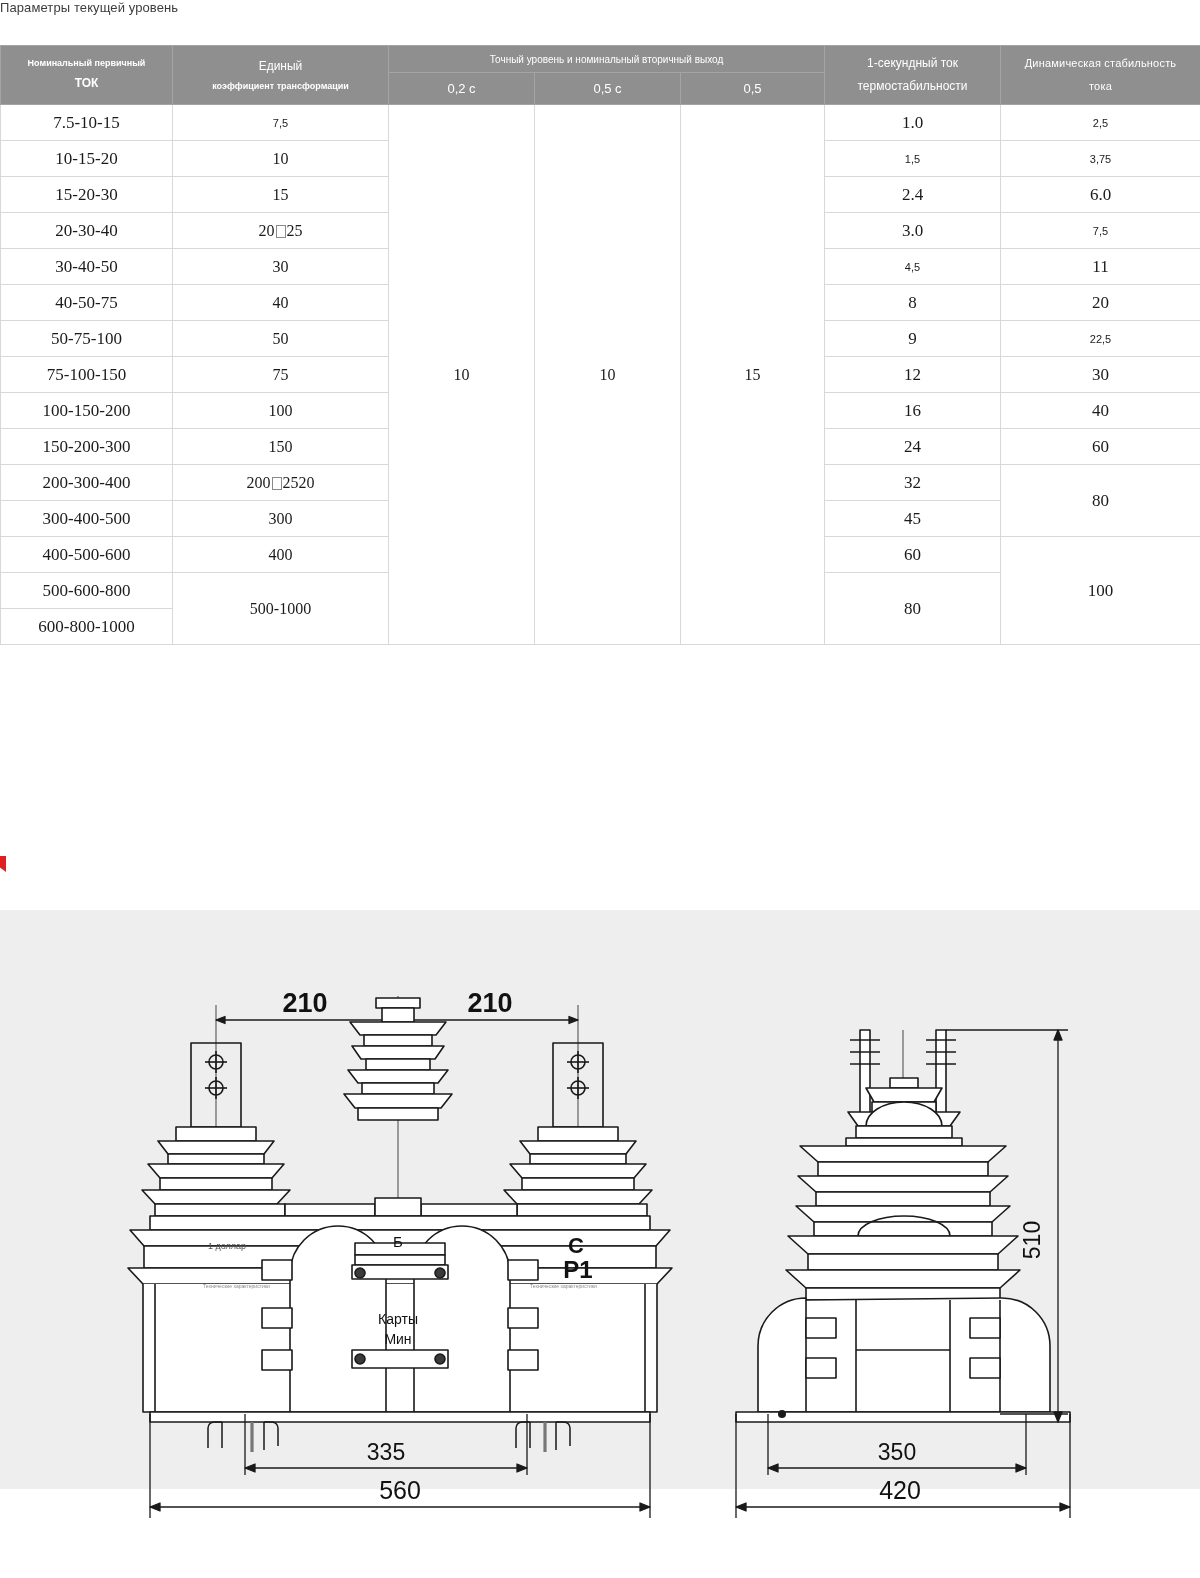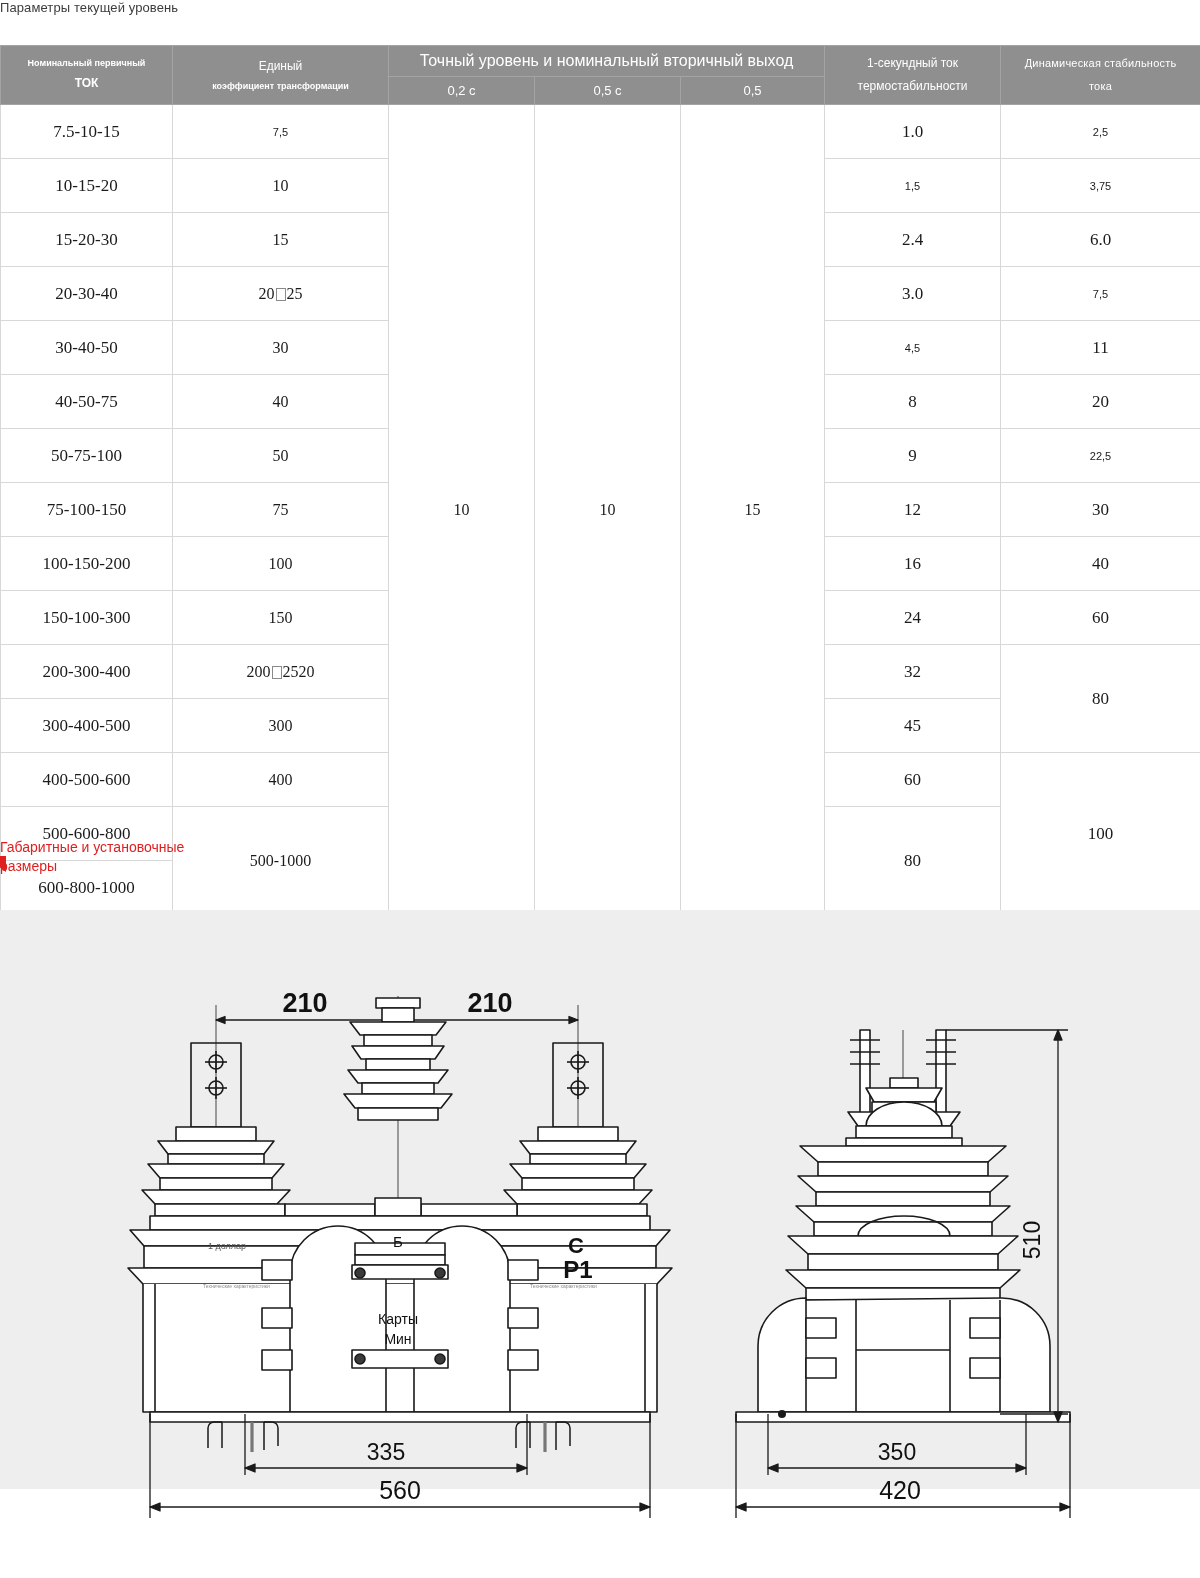--- a/index.html
+++ b/index.html
@@ -29,29 +29,29 @@
     vertical-align: middle;
     color: #1b1b1b;
   }
   table.spec thead th {
     background: #8f8f8f;
     color: #ffffff;
     border-color: #a4a4a4;
     font-weight: normal;
     padding: 6px 18px;
   }
-  .hd-big   { font-size: 16px; }
+  .hd-big   { font-size: 10px; }
   .hd-small { font-size: 11px; font-weight: bold; letter-spacing: .2px; }
   .hd-mid   { font-size: 12px; }
   .hd-two   { line-height: 1.9; }
   .hd-two .l1 { font-size: 9px; font-weight: bold; display:block; }
   .hd-two .l2 { font-size: 12px; font-weight: bold; display:block; }
   .hd-sub   { font-size: 13px; padding: 9px 4px; }
 
-  table.spec tbody td { background:#fff; height: 54px; }
+  table.spec tbody td { background:#fff; height: 36px; }
   .c-primary { font-size: 17px; font-family: "Liberation Serif", serif; }
   .c-ratio   { font-size: 16px; font-family: "Liberation Serif", serif; }
   .c-mid     { font-size: 16px; font-family: "Liberation Serif", serif; }
   .c-val     { font-size: 17px; font-family: "Liberation Serif", serif; }
   .sm        { font-size: 11px; font-family: "Liberation Sans", sans-serif; color:#4a4a4a; }
   .tofu { display:inline-block; width:10px; height:13px; border:1px solid #8a8a8a;
           vertical-align:-2px; margin:0 1px; }
 
   
   .red-head {
@@ -168,21 +168,21 @@
             <td class="c-val">12</td>
             <td class="c-val">30</td>
           </tr>
           <tr>
             <td class="c-primary">100-150-200</td>
             <td class="c-ratio">100</td>
             <td class="c-val">16</td>
             <td class="c-val">40</td>
           </tr>
           <tr>
-            <td class="c-primary">150-100-300</td>
+            <td class="c-primary">150-200-300</td>
             <td class="c-ratio">150</td>
             <td class="c-val">24</td>
             <td class="c-val">60</td>
           </tr>
           <tr>
             <td class="c-primary">200-300-400</td>
             <td class="c-ratio">200<span class="tofu"></span>2520</td>
             <td class="c-val">32</td>
             <td class="c-val" rowspan="2">80</td>
           </tr>
@@ -205,24 +205,20 @@
           <tr>
             <td class="c-primary">600-800-1000</td>
           </tr>
         </tbody>
     </table>
   </div>
 
   <svg class="red-mark" viewBox="0 0 16 18">
     <path d="M1 1 h13 v16 l-6.5 -5 l-6.5 5 z" fill="#e02020"></path>
   </svg>
-  <div class="red-head">
-    <span>Габаритные и установочные</span><br>
-    <span>размеры</span>
-  </div>
 
   <div class="draw-panel">
   <svg viewBox="0 0 1200 668">
     <g fill="none" stroke="#1a1a1a" stroke-width="1.6" stroke-linejoin="round">
 
     <g stroke="#555" stroke-width="1.1">
       <line x1="216" y1="95" x2="216" y2="480"></line>
       <line x1="398" y1="86" x2="398" y2="510"></line>
       <line x1="578" y1="95" x2="578" y2="480"></line>
     </g>

